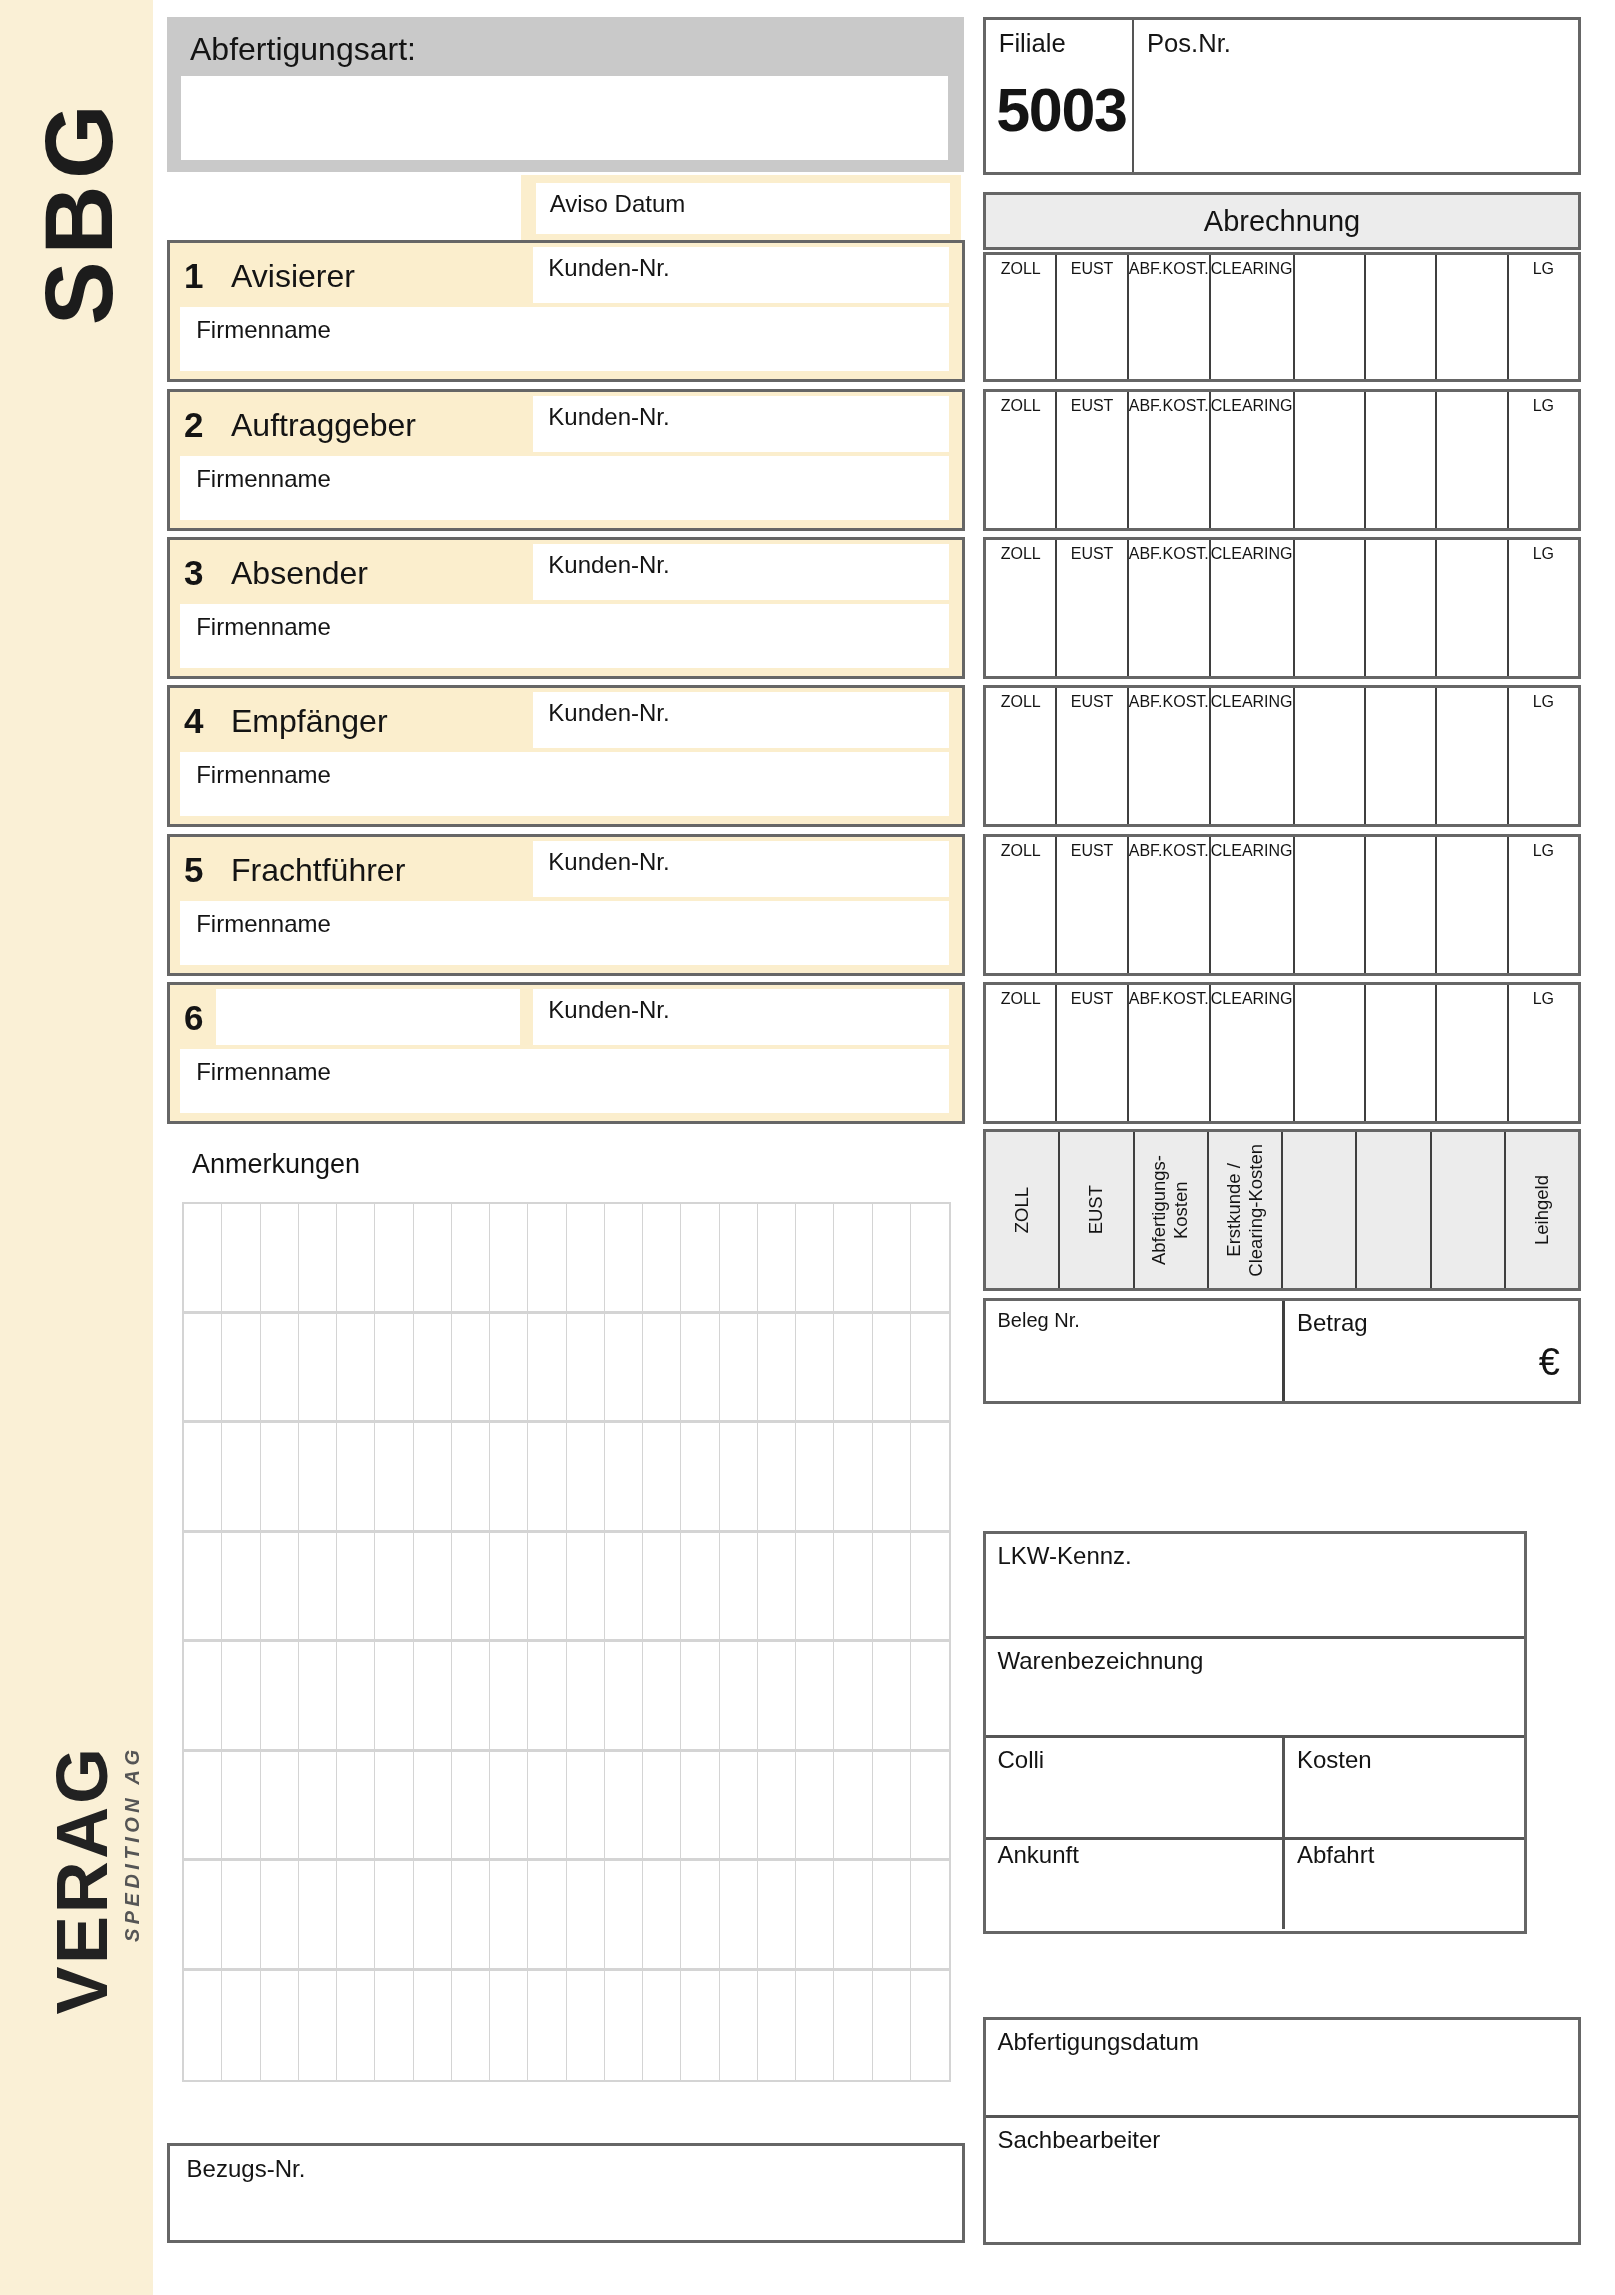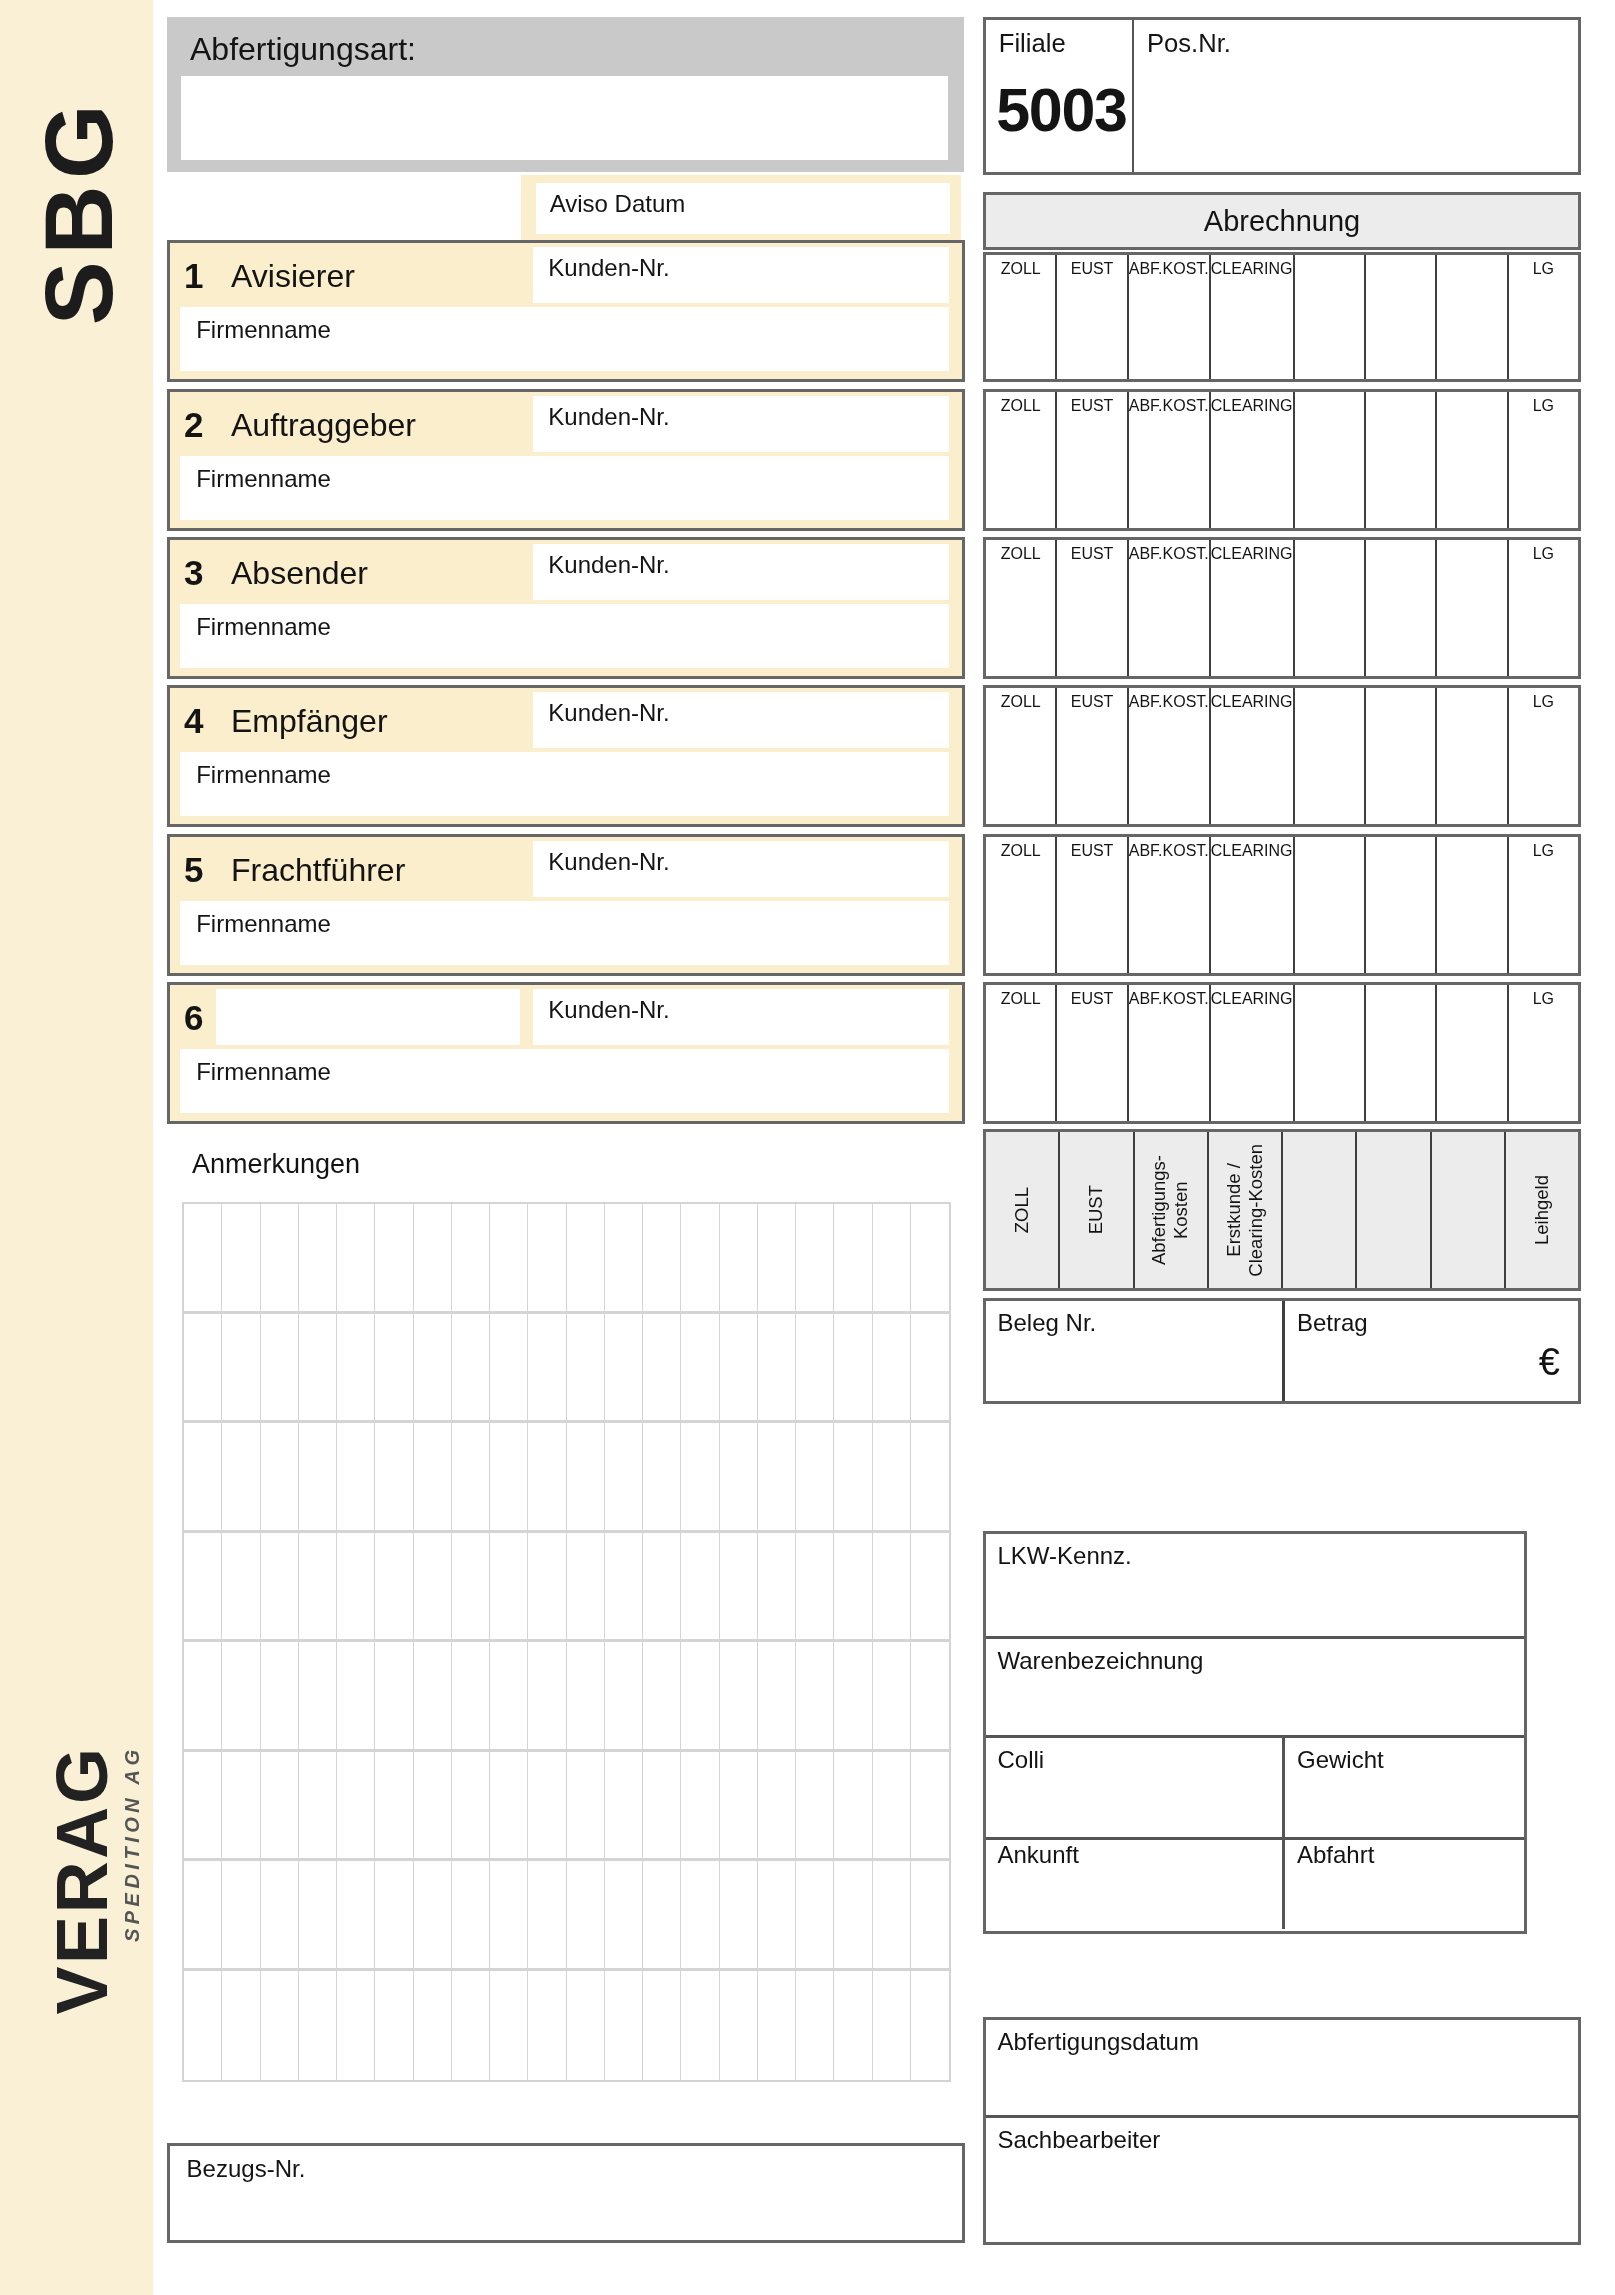--- a/index.html
+++ b/index.html
@@ -54,21 +54,21 @@
   .abr-col span{font-size:16px;margin-top:5.1px;white-space:nowrap;}
   #abr-footer{left:983px;top:1129px;width:598px;height:162px;border:3.8px solid #666;background:#ececec;
               box-sizing:border-box;display:flex;}
   .foot-col{flex:1;border-right:2.6px solid #3f3f3f;display:flex;align-items:center;justify-content:center;background:#ececec;}
   .foot-col:last-child{border-right:none;}
   .foot-col span{writing-mode:vertical-rl;transform:rotate(180deg);font-size:18.5px;line-height:1.2;text-align:center;}
 
   
   #beleg-box{left:983px;top:1298px;width:598px;height:106px;}
   #beleg-box .divv{position:absolute;left:296px;top:0;width:2.6px;height:100%;background:#3f3f3f;}
-  #beleg-box .lbl1{position:absolute;left:11.5px;top:7.7px;font-size:24px;text-align:right;}
+  #beleg-box .lbl1{position:absolute;left:11.5px;top:7.7px;font-size:20px;text-align:right;}
   #beleg-box .lbl2{position:absolute;left:311px;top:7.7px;font-size:24px;}
   #beleg-box .eur{position:absolute;right:18px;top:40px;font-size:38px;}
 
   
   #lkw-box{left:983px;top:1531px;width:544px;height:403px;}
   #lkw-box .row{position:absolute;left:0;width:100%;box-sizing:border-box;}
   #lkw-box .row .lbl{position:absolute;left:11.5px;top:7.7px;font-size:24px;}
   #lkw-box .hline{position:absolute;left:0;width:100%;height:3.2px;background:#555;}
   #lkw-box .vline{position:absolute;left:296px;width:2.6px;background:#555;}
   #lkw-box .half-lbl{position:absolute;top:7.7px;font-size:24px;}
@@ -553,21 +553,21 @@
   <div class="row" style="top:0;height:102px;">
     <div class="lbl">LKW-Kennz.</div>
   </div>
   <div class="hline" style="top:102px;"></div>
   <div class="row" style="top:105px;height:96px;padding-left:36px;">
     <div class="lbl">Warenbezeichnung</div>
   </div>
   <div class="hline" style="top:201px;"></div>
   <div class="row" style="top:204px;height:99px;">
     <div class="half-lbl" style="left:11.5px;">Colli</div>
-    <div class="half-lbl" style="left:311px;">Gewicht</div>
+    <div class="half-lbl" style="left:311px;">Kosten</div>
     <div style="position:absolute;left:0;top:38px;width:296px;bottom:0;"></div>
     <div style="position:absolute;left:299px;top:38px;right:0;bottom:0;"></div>
   </div>
   <div class="vline" style="top:201px;height:194px;"></div>
   <div class="hline" style="top:303px;"></div>
   <div class="row" style="top:299px;height:89px;">
     <div class="half-lbl" style="left:11.5px;">Ankunft</div>
     <div class="half-lbl" style="left:311px;">Abfahrt</div>
     <div style="position:absolute;left:0;top:38px;width:296px;bottom:0;"></div>
     <div style="position:absolute;left:299px;top:38px;right:0;bottom:0;"></div>

